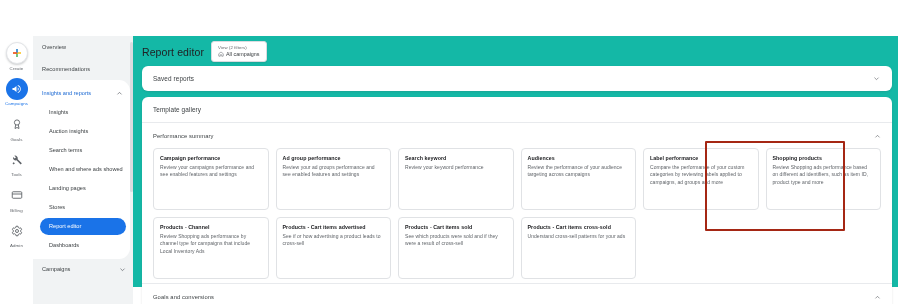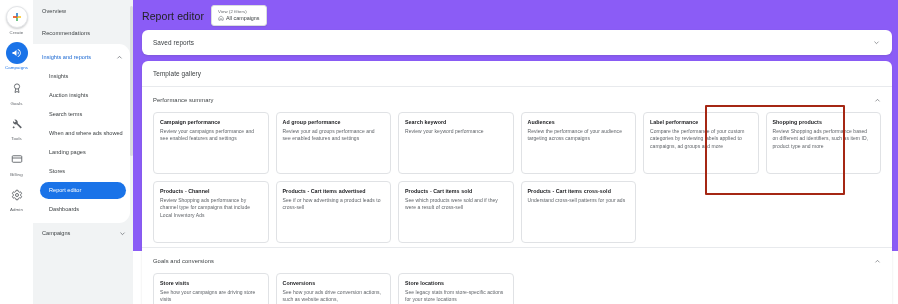--- a/index.html
+++ b/index.html
@@ -2,21 +2,21 @@
 <html><head>
 <meta charset="utf-8">
 <style>
   * { box-sizing: border-box; margin: 0; padding: 0; }
   html, body {
     width: 898px; height: 304px;
     background: #ffffff;
     font-family: "Liberation Sans", sans-serif;
     overflow: hidden;
   }
-  .app { position: relative; width: 898px; height: 251px; background: #8b5cf6; }
+  .app { position: relative; width: 898px; height: 251px; background: #14b8a6; margin-top: 36px; }
 
   
   .rail {
     position: absolute; left: 0; top: 0; width: 33px; height: 304px;
     background: #ffffff; display: flex; flex-direction: column;
     align-items: center; padding-top: 6px;
   }
   .rail-item {
     width: 33px; display: flex; flex-direction: column;
     align-items: center; margin-bottom: 7px; cursor: pointer;

